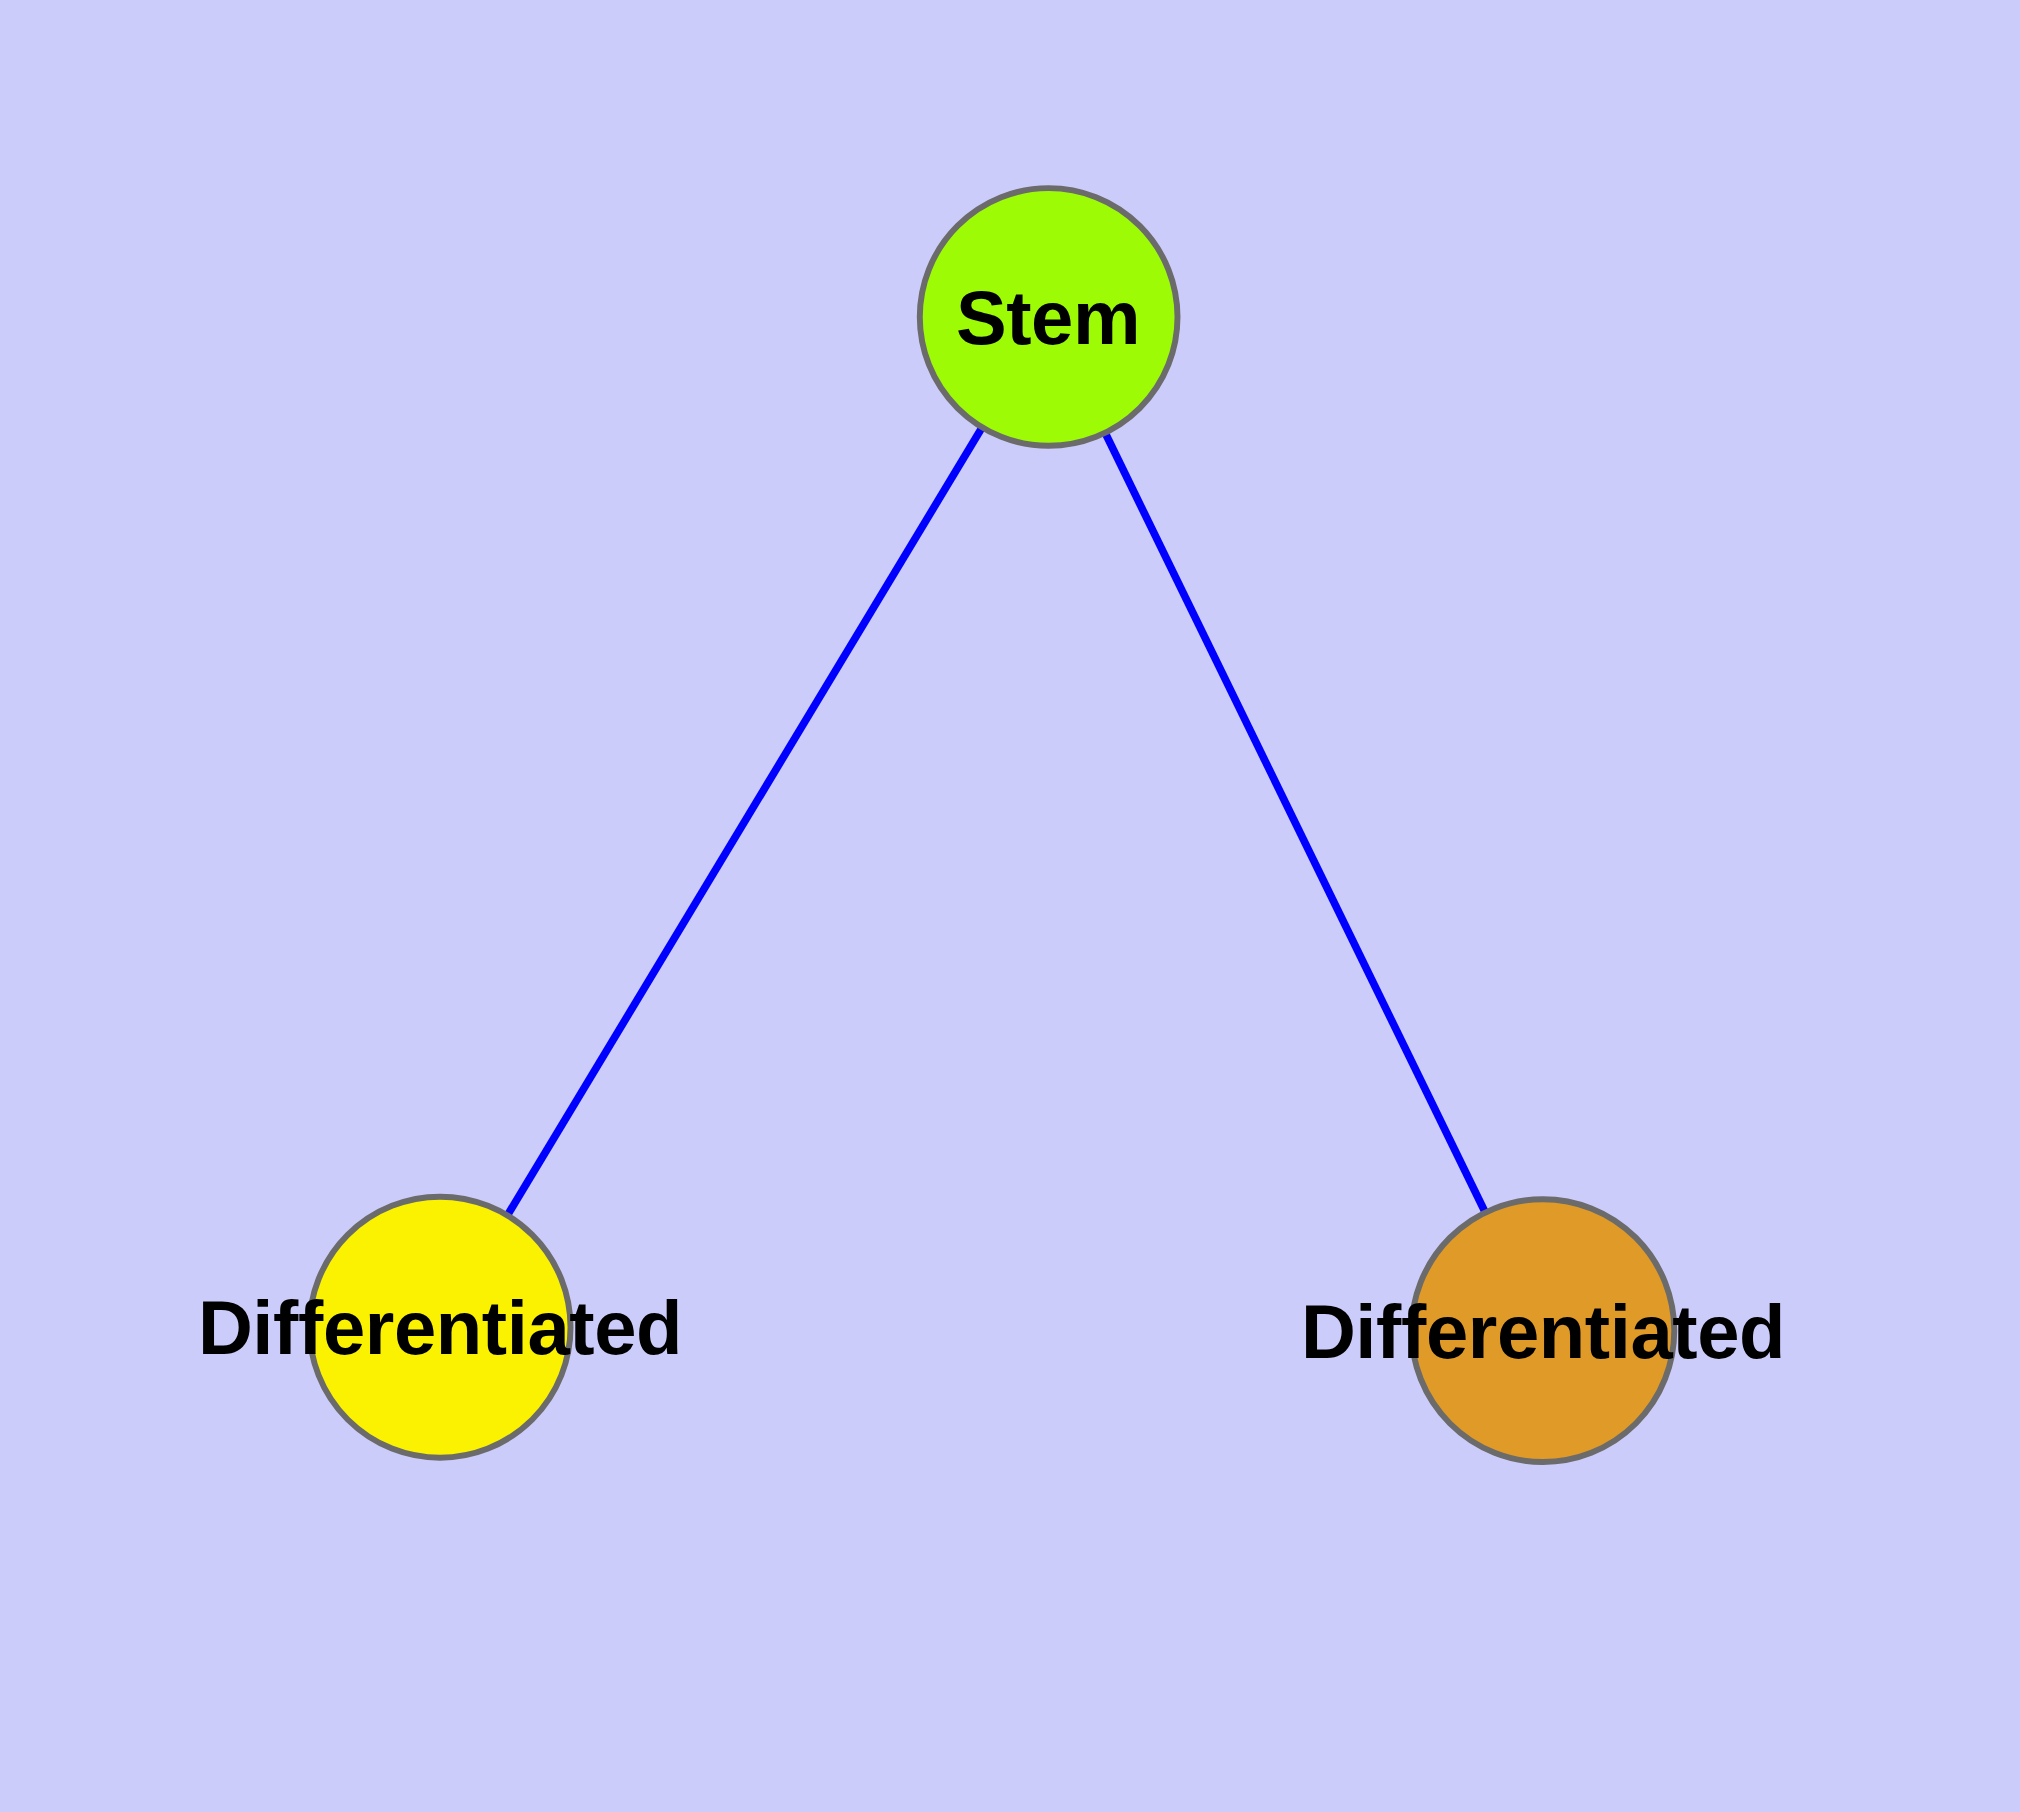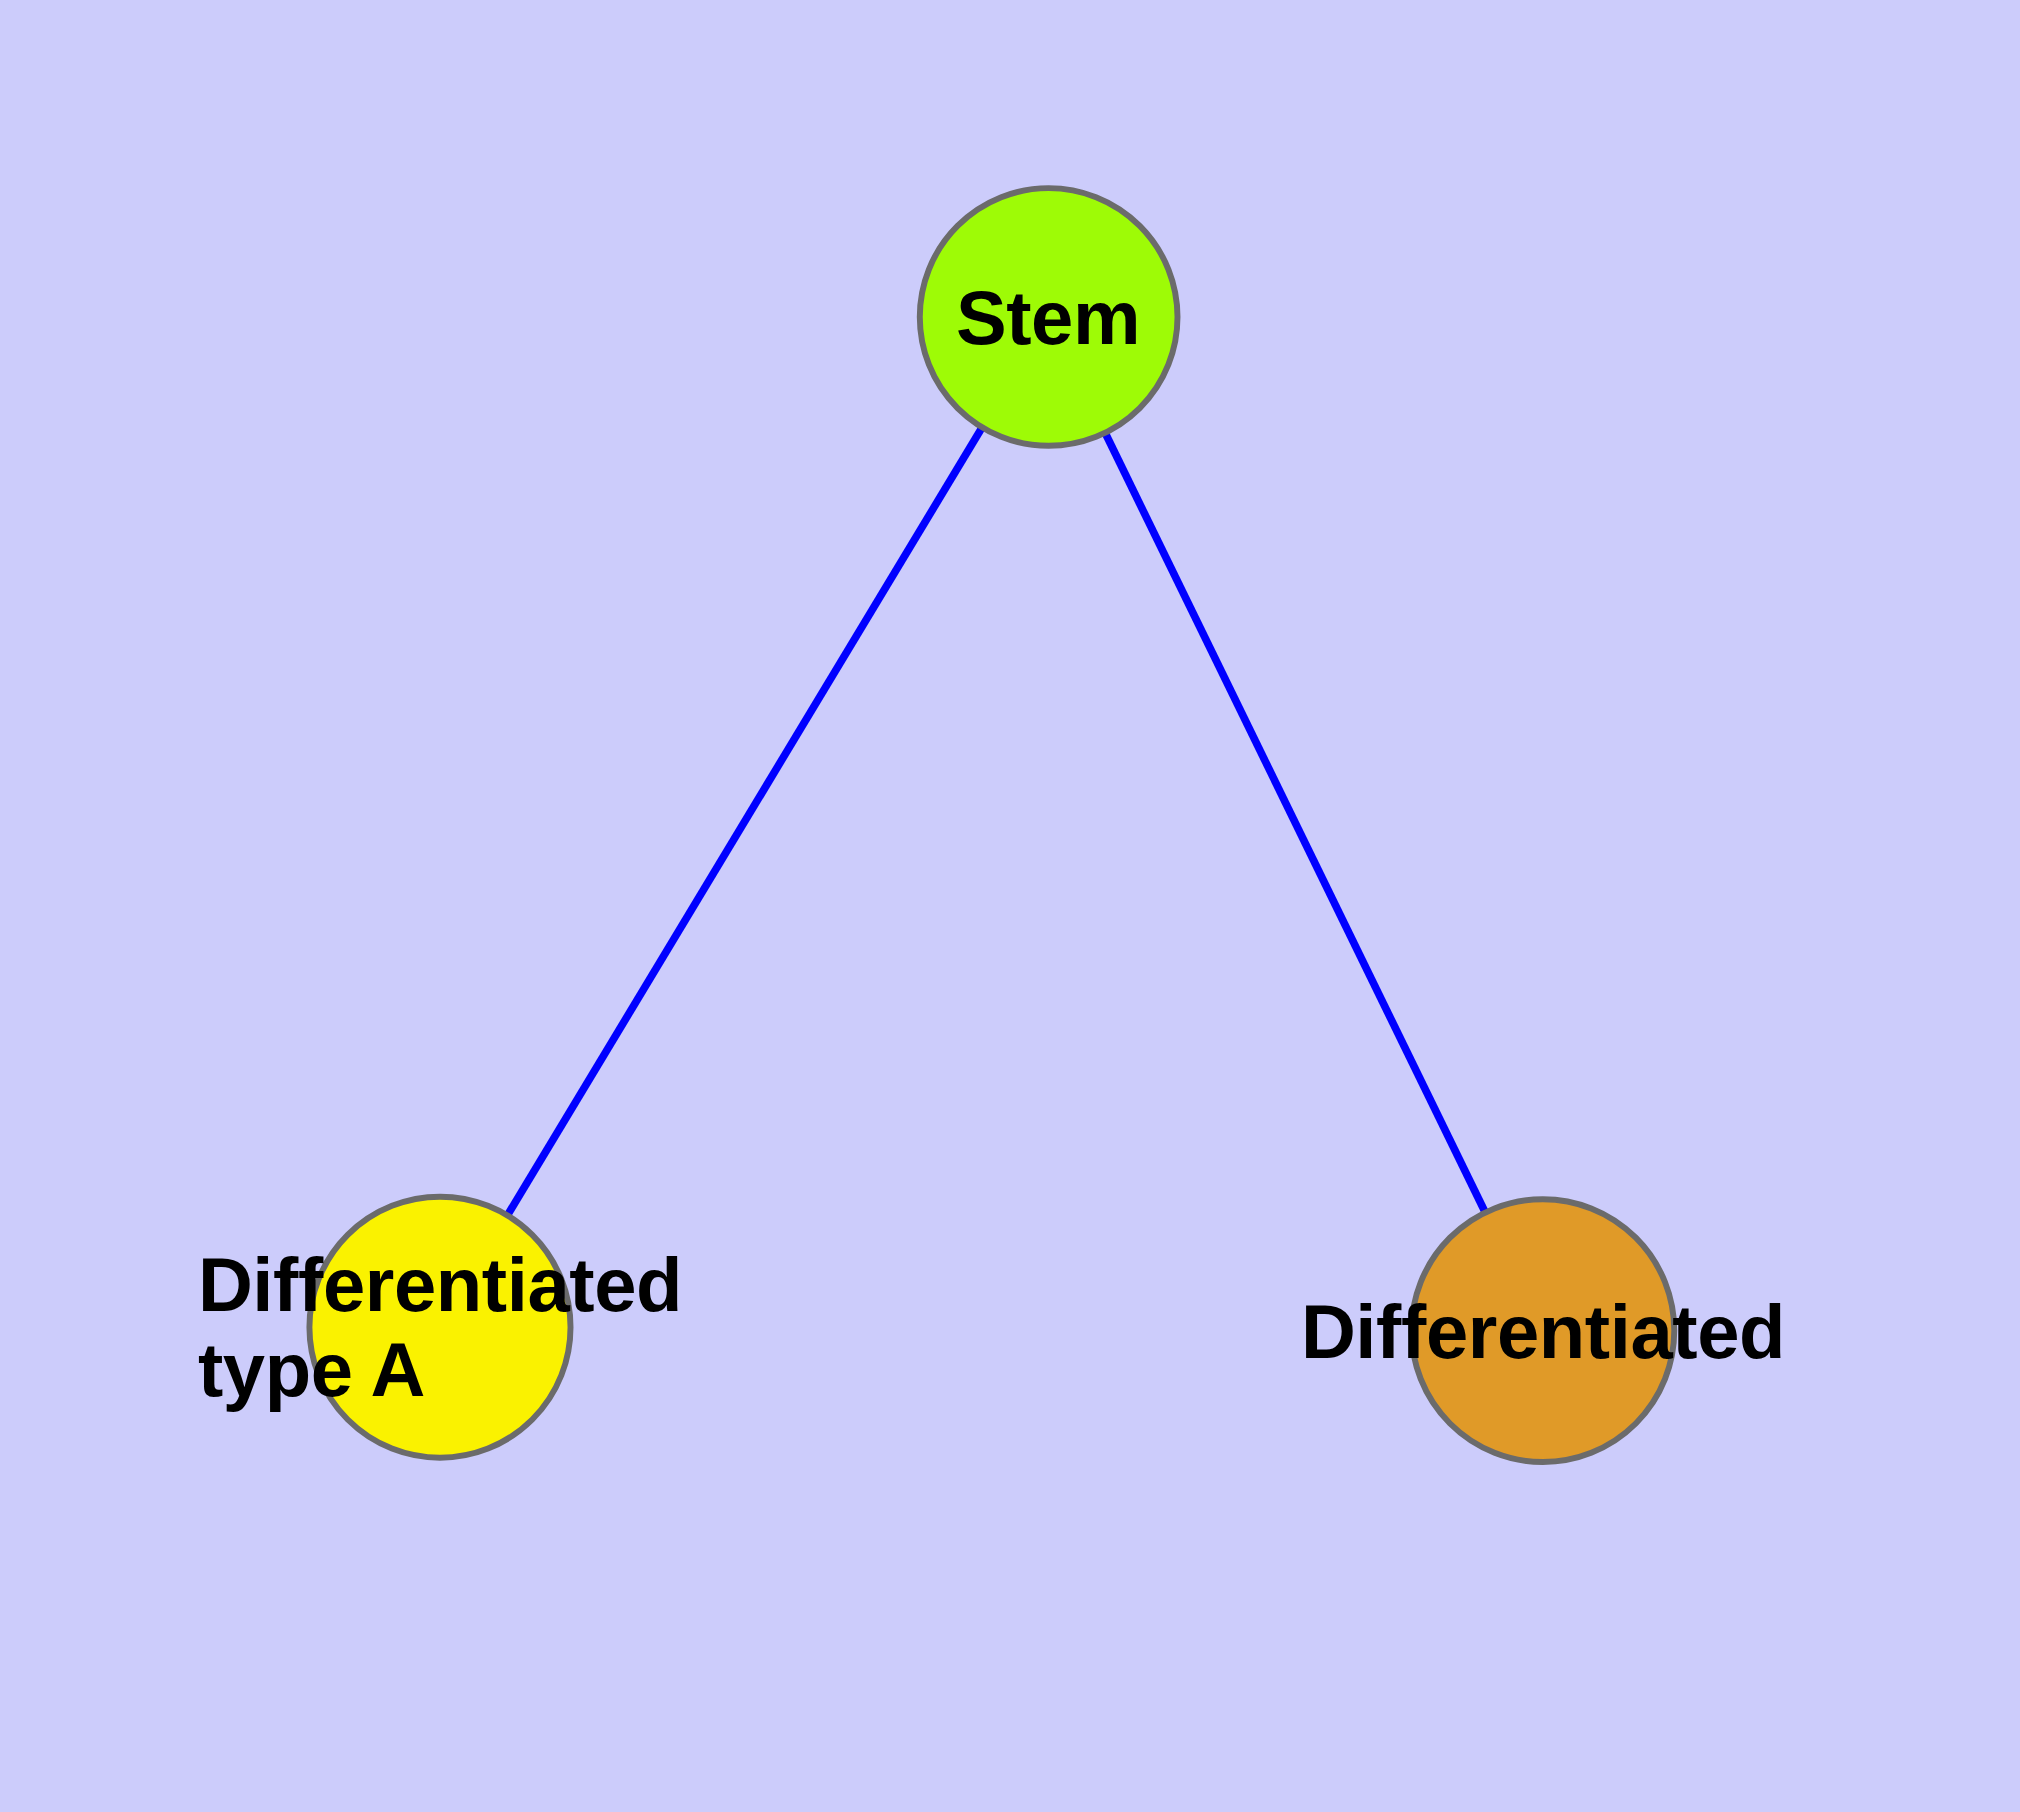--- a/index.html
+++ b/index.html
@@ -33,20 +33,21 @@
     stroke-width: 9;
     stroke-linecap: butt;
   }
   .node-label {
     position: absolute;
     color: #000000;
     font-family: "Liberation Sans", "DejaVu Sans", sans-serif;
     font-weight: bold;
     font-size: 76px;
     line-height: 85px;
+    text-align: center;
     white-space: pre;
     transform: translate(-50%, -50%);
     pointer-events: none;
     letter-spacing: -0.4px;
   }
 </style>
 </head>
 <body>
 
 <div id="canvas">
@@ -58,18 +59,18 @@
       </g>
     <g id="nodes-layer">
         <circle class="node-circle" cx="1237" cy="374" r="152" fill="#9efb06" stroke="#6b6b6b" stroke-width="7"></circle>
         <circle class="node-circle" cx="519" cy="1566" r="154" fill="#faf200" stroke="#6b6b6b" stroke-width="7"></circle>
         <circle class="node-circle" cx="1820" cy="1570" r="155" fill="#e09a28" stroke="#6b6b6b" stroke-width="7"></circle>
       </g>
   </svg>
 
   <div id="labels-layer">
       <div class="node-label" style="left: 1048px; top: 317px; color: rgb(0, 0, 0);"><span>Stem</span></div>
-      <div class="node-label" style="left: 440px; top: 1327px; color: rgb(0, 0, 0);"><span>Differentiated</span><br><span>type A</span></div>
+      <div class="node-label" style="left: 440px; top: 1327px; color: rgb(0, 0, 0);"><span>Differentiated</span><br></div>
       <div class="node-label" style="left: 1543px; top: 1331px; color: rgb(0, 0, 0);"><span>Differentiated</span><br></div>
     </div>
 
 </div>
 
 
 </body></html>

